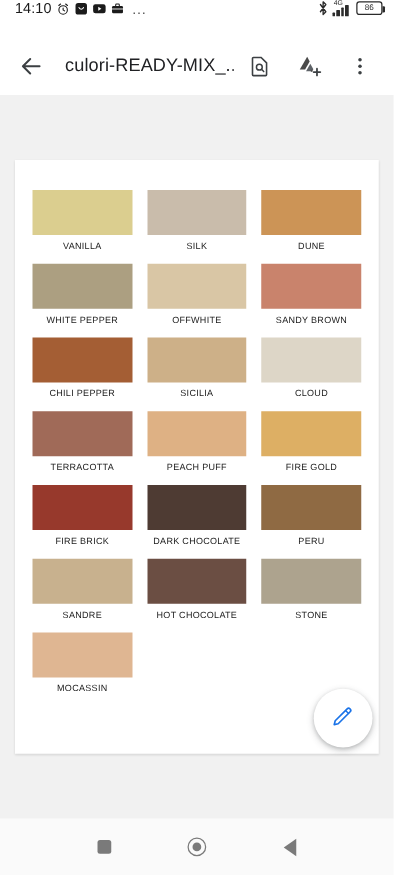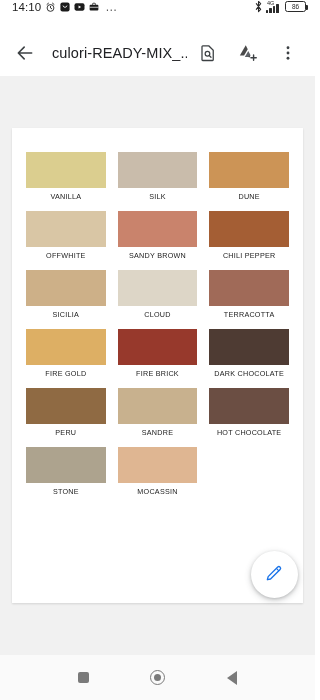--- a/index.html
+++ b/index.html
@@ -194,20 +194,24 @@
         <div class="cell">
           <div class="chip" style="background:#c9bcab" title="SILK"></div>
           <div class="chip-label">SILK</div>
         </div>
         <div class="cell">
           <div class="chip" style="background:#cc9456" title="DUNE"></div>
           <div class="chip-label">DUNE</div>
         </div>
 
         <div class="cell">
+          <div class="chip" style="background:#ac9f81" title="WHITE PEPPER"></div>
+          <div class="chip-label">WHITE PEPPER</div>
+        </div>
+        <div class="cell">
           <div class="chip" style="background:#d9c6a5" title="OFFWHITE"></div>
           <div class="chip-label">OFFWHITE</div>
         </div>
         <div class="cell">
           <div class="chip" style="background:#c9836c" title="SANDY BROWN"></div>
           <div class="chip-label">SANDY BROWN</div>
         </div>
 
         <div class="cell">
           <div class="chip" style="background:#a45e34" title="CHILI PEPPER"></div>
@@ -218,20 +222,24 @@
           <div class="chip-label">SICILIA</div>
         </div>
 
         <div class="cell">
           <div class="chip" style="background:#ddd6c7" title="CLOUD"></div>
           <div class="chip-label">CLOUD</div>
         </div>
         <div class="cell">
           <div class="chip" style="background:#a06a58" title="TERRACOTTA"></div>
           <div class="chip-label">TERRACOTTA</div>
+        </div>
+        <div class="cell">
+          <div class="chip" style="background:#deb184" title="PEACH PUFF"></div>
+          <div class="chip-label">PEACH PUFF</div>
         </div>
 
         <div class="cell">
           <div class="chip" style="background:#ddaf64" title="LIGHT GOLD"></div>
           <div class="chip-label">FIRE GOLD</div>
         </div>
         <div class="cell">
           <div class="chip" style="background:#97392c" title="FIRE BRICK"></div>
           <div class="chip-label">FIRE BRICK</div>
         </div>

